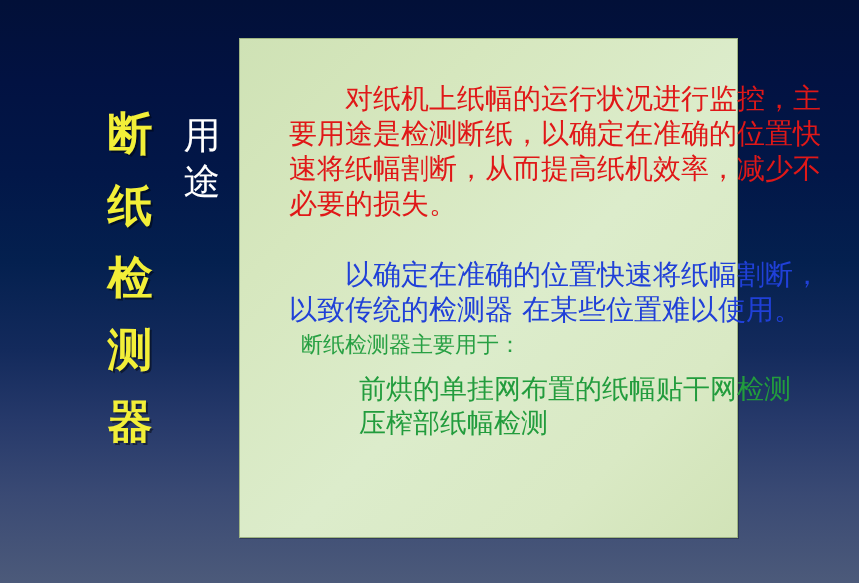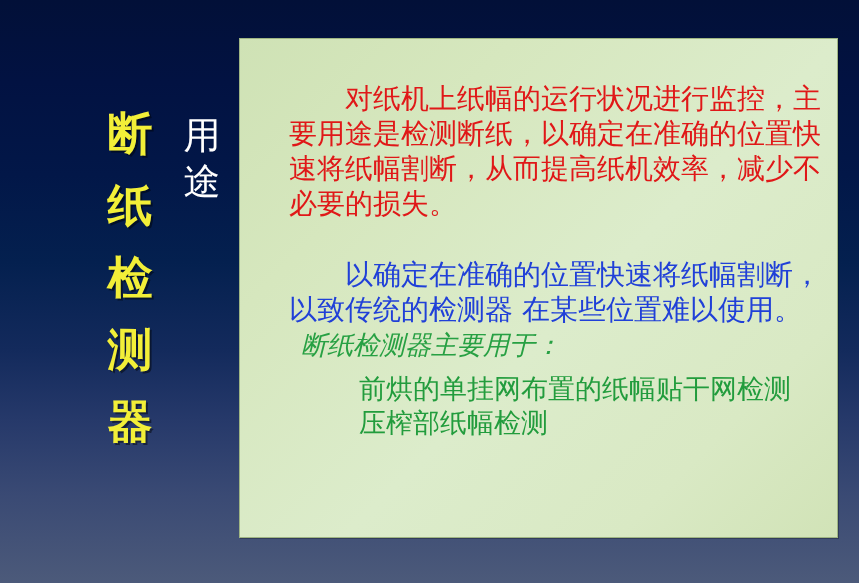--- a/index.html
+++ b/index.html
@@ -69,21 +69,21 @@
     height: 46px;
     color: #ffffff;
     font-weight: 400;
   }
 
   
   #content-panel {
     position: absolute;
     left: 239px;
     top: 38px;
-    width: 599px;
+    width: 499px;
     height: 500px;
     background: linear-gradient(135deg,
         #cfe2b5 0%,
         #d6e7be 25%,
         #dceccb 55%,
         #d9e9c4 80%,
         #d1e3b7 100%);
     border: 1px solid #9fb583;
     box-shadow: 1px 1px 0 rgba(0,0,0,0.25);
     box-sizing: border-box;
@@ -120,23 +120,22 @@
     line-height: 35px;
     text-indent: 56px;
   }
 
   
   #green-heading {
     position: absolute;
     left: 61px;
     top: 290px;
     color: #27a043;
-    font-size: 26px;
+    font-size: 22px;
     line-height: 32px;
-    font-style: italic;
   }
 
   
   #green-list {
     position: absolute;
     left: 111px;
     top: 325px;
     margin: 8px;
     padding: 0;
     list-style: none;

